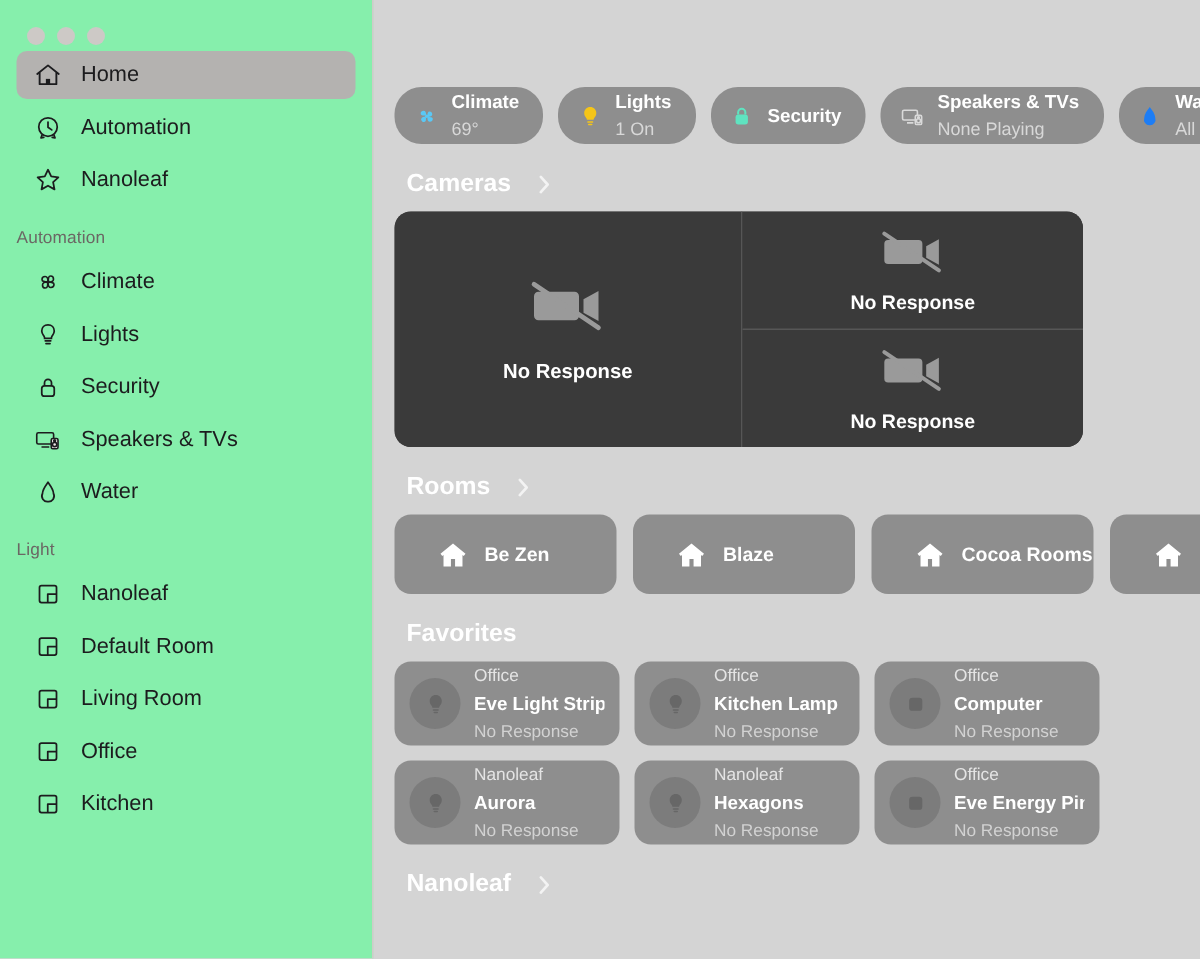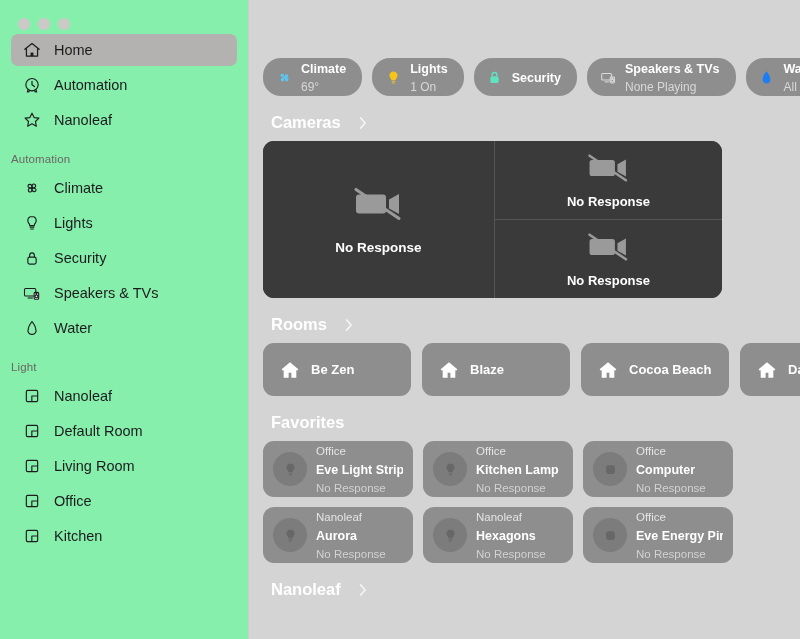--- a/index.html
+++ b/index.html
@@ -83,21 +83,21 @@
   .cam-icon svg { display: block; }
   .cam-label { font-size: 13px; font-weight: 700; color: #ffffff; }
   .cam-big .cam-label { margin-top: 16px; font-size: 13.5px; }
   .cam-sm .cam-label { margin-top: 9px; }
 
   
   #scenes { display: flex; gap: 11px; }
   .scene {
     flex: 0 0 148px; height: 53px; border-radius: 11px;
     background: #8e8e8e; display: flex; align-items: center; gap: 10px;
-    padding: 0 16px; overflow: hidden;
+    padding: 0 28px; overflow: hidden;
   }
   .scene-ic { width: 22px; height: 22px; flex: 0 0 22px; }
   .scene-ic svg { width: 22px; height: 22px; display: block; }
   .scene-name { font-size: 13px; font-weight: 700; color: #ffffff; white-space: nowrap; }
 
   
   #favorites { display: flex; flex-direction: column; gap: 10px; }
   .fav-row { display: flex; gap: 10px; }
   .fav {
     flex: 0 0 150px; height: 56px; border-radius: 11px;
@@ -413,21 +413,21 @@
             </svg>
         </span>
         <span class="scene-name">Blaze</span>
       </div>
       <div class="scene">
         <span class="scene-ic">
           <svg viewBox="0 0 24 24" fill="#ffffff">
               <path d="M12 3.6 2.9 11.1l1.3 1.6.9-.75V20.4h13.8V11.95l.9.75 1.3-1.6zM10.5 14.9h3v5.5h-3z"></path>
             </svg>
         </span>
-        <span class="scene-name">Cocoa Beach</span>
+        <span class="scene-name">Cocoa Rooms</span>
       </div>
       <div class="scene">
         <span class="scene-ic">
           <svg viewBox="0 0 24 24" fill="#ffffff">
               <path d="M12 3.6 2.9 11.1l1.3 1.6.9-.75V20.4h13.8V11.95l.9.75 1.3-1.6zM10.5 14.9h3v5.5h-3z"></path>
             </svg>
         </span>
         <span class="scene-name">Date Ni</span>
       </div>
     </div>

